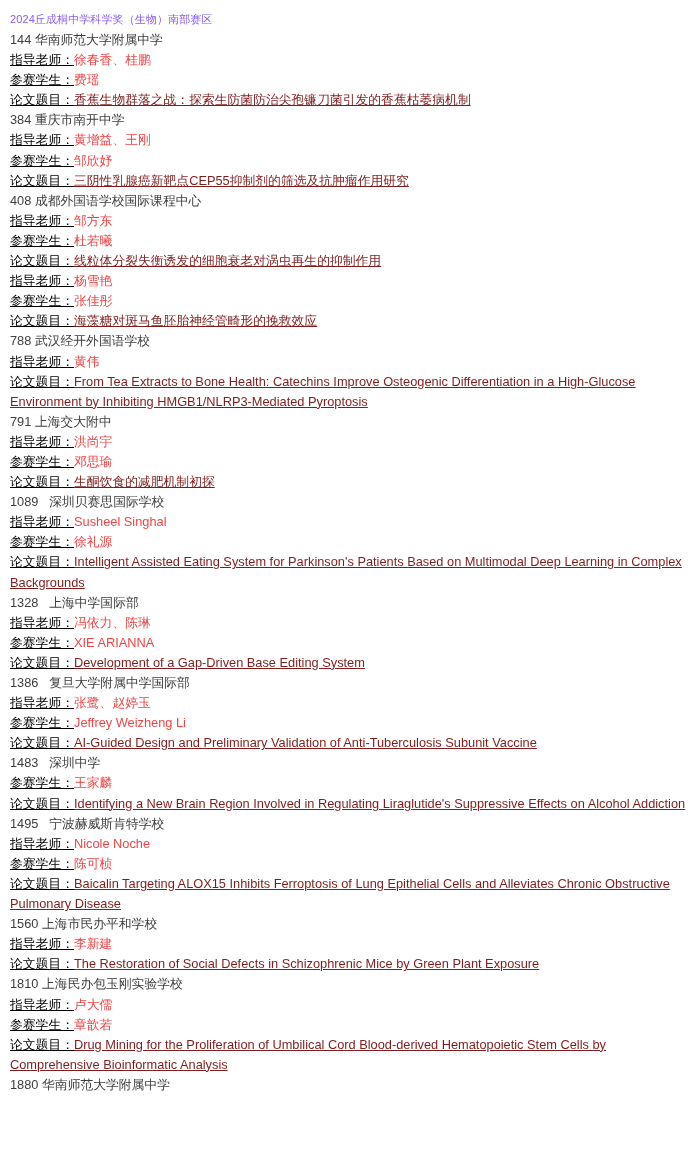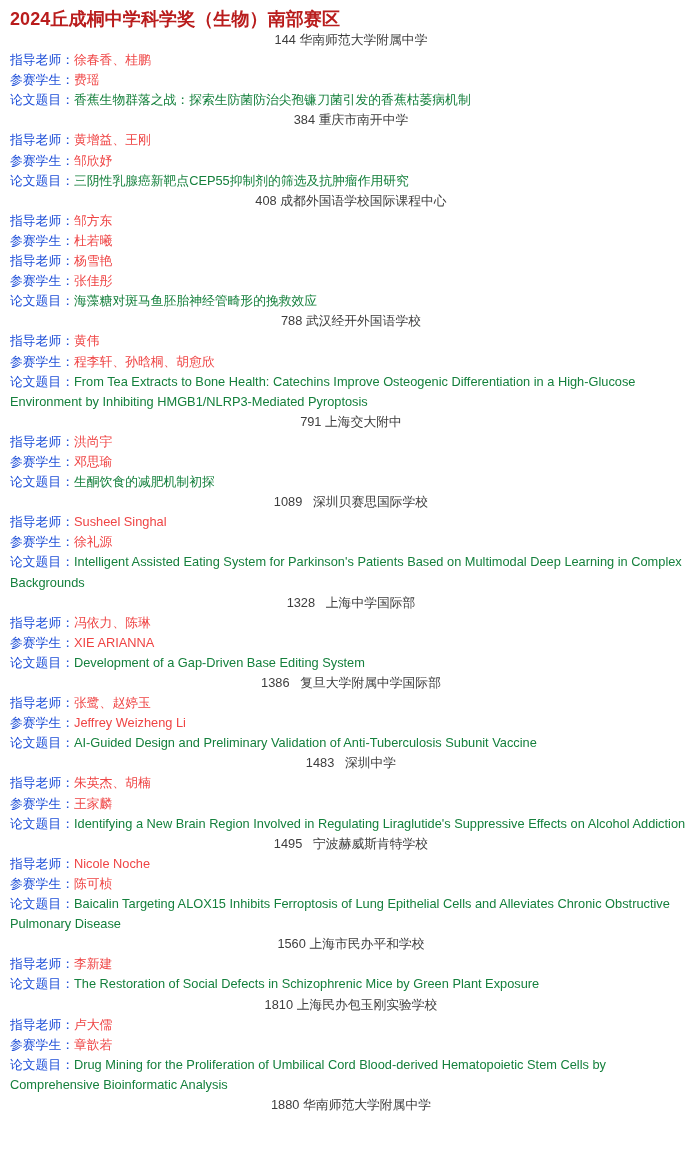--- a/index.html
+++ b/index.html
@@ -13,54 +13,55 @@
     font-family: "Liberation Sans", "DejaVu Sans", sans-serif;
     color: #3e3e3e;
     -webkit-font-smoothing: antialiased;
   }
   .page {
     width: 700px;
     box-sizing: border-box;
     padding: 9px 8px 8px 8px;
   }
   .doc-title {
-    font-size: 18px;
-    font-weight: bold;
-    color: #b91c1c;
+    font-size: 11px;
+    font-weight: normal;
+    color: #8b5cf6;
     line-height: 20px;
     margin: 0 0 1px 2px;
     letter-spacing: 0.1px;
   }
   .entry {
     margin: 0;
     padding: 0;
   }
   .line {
     font-size: 12.8px;
     line-height: 20.1px;
     color: #434343;
     margin: 0 0 0 2px;
     padding: 0;
     word-wrap: break-word;
     overflow-wrap: break-word;
   }
   .line.school {
     color: #3d3d3d;
-    text-align: center;
   }
   .school .gap-narrow::before { content: " "; }
   .school .gap-wide::before    { content: "\00a0\00a0\00a0"; }
   .label {
-    color: #1d4ed8;
+    color: #000000;
+    text-decoration: underline;
   }
   .value {
     color: #ef4444;
   }
   .title-text {
-    color: #15803d;
+    color: #7f1d1d;
+    text-decoration: underline;
   }
 </style>
 </head>
 <body>
 
 <div class="page">
   <div class="doc-title">2024丘成桐中学科学奖（生物）南部赛区</div>
   <div id="entry-list">
       <div class="entry">
         <div class="line school"><span>144</span><span class="gap-narrow"></span><span>华南师范大学附属中学</span></div>
@@ -71,30 +72,30 @@
       <div class="entry">
         <div class="line school"><span>384</span><span class="gap-narrow"></span><span>重庆市南开中学</span></div>
         <div class="line"><span class="label">指导老师：</span><span class="value">黄增益、王刚</span></div>
         <div class="line"><span class="label">参赛学生：</span><span class="value">邹欣妤</span></div>
         <div class="line"><span class="label">论文题目：</span><span class="value title-text">三阴性乳腺癌新靶点CEP55抑制剂的筛选及抗肿瘤作用研究</span></div>
       </div>
       <div class="entry">
         <div class="line school"><span>408</span><span class="gap-narrow"></span><span>成都外国语学校国际课程中心</span></div>
         <div class="line"><span class="label">指导老师：</span><span class="value">邹方东</span></div>
         <div class="line"><span class="label">参赛学生：</span><span class="value">杜若曦</span></div>
+        <div class="line"><span class="label">论文题目：</span><span class="value title-text">线粒体分裂失衡诱发的细胞衰老对涡虫再生的抑制作用</span></div>
       </div>
       <div class="entry">
         <div class="line"><span class="label">指导老师：</span><span class="value">杨雪艳</span></div>
         <div class="line"><span class="label">参赛学生：</span><span class="value">张佳彤</span></div>
         <div class="line"><span class="label">论文题目：</span><span class="value title-text">海藻糖对斑马鱼胚胎神经管畸形的挽救效应</span></div>
       </div>
       <div class="entry">
         <div class="line school"><span>788</span><span class="gap-narrow"></span><span>武汉经开外国语学校</span></div>
         <div class="line"><span class="label">指导老师：</span><span class="value">黄伟</span></div>
-        <div class="line"><span class="label">参赛学生：</span><span class="value">程李轩、孙晗桐、胡愈欣</span></div>
         <div class="line"><span class="label">论文题目：</span><span class="value title-text">From Tea Extracts to Bone Health: Catechins Improve Osteogenic Differentiation in a High-Glucose Environment by Inhibiting HMGB1/NLRP3-Mediated Pyroptosis</span></div>
       </div>
       <div class="entry">
         <div class="line school"><span>791</span><span class="gap-narrow"></span><span>上海交大附中</span></div>
         <div class="line"><span class="label">指导老师：</span><span class="value">洪尚宇</span></div>
         <div class="line"><span class="label">参赛学生：</span><span class="value">邓思瑜</span></div>
         <div class="line"><span class="label">论文题目：</span><span class="value title-text">生酮饮食的减肥机制初探</span></div>
       </div>
       <div class="entry">
         <div class="line school"><span>1089</span><span class="gap-wide"></span><span>深圳贝赛思国际学校</span></div>
@@ -109,21 +110,20 @@
         <div class="line"><span class="label">论文题目：</span><span class="value title-text">Development of a Gap-Driven Base Editing System</span></div>
       </div>
       <div class="entry">
         <div class="line school"><span>1386</span><span class="gap-wide"></span><span>复旦大学附属中学国际部</span></div>
         <div class="line"><span class="label">指导老师：</span><span class="value">张鹭、赵婷玉</span></div>
         <div class="line"><span class="label">参赛学生：</span><span class="value">Jeffrey Weizheng Li</span></div>
         <div class="line"><span class="label">论文题目：</span><span class="value title-text">AI-Guided Design and Preliminary Validation of Anti-Tuberculosis Subunit Vaccine</span></div>
       </div>
       <div class="entry">
         <div class="line school"><span>1483</span><span class="gap-wide"></span><span>深圳中学</span></div>
-        <div class="line"><span class="label">指导老师：</span><span class="value">朱英杰、胡楠</span></div>
         <div class="line"><span class="label">参赛学生：</span><span class="value">王家麟</span></div>
         <div class="line"><span class="label">论文题目：</span><span class="value title-text">Identifying a New Brain Region Involved in Regulating Liraglutide's  Suppressive Effects on Alcohol Addiction</span></div>
       </div>
       <div class="entry">
         <div class="line school"><span>1495</span><span class="gap-wide"></span><span>宁波赫威斯肯特学校</span></div>
         <div class="line"><span class="label">指导老师：</span><span class="value">Nicole Noche</span></div>
         <div class="line"><span class="label">参赛学生：</span><span class="value">陈可桢</span></div>
         <div class="line"><span class="label">论文题目：</span><span class="value title-text">Baicalin Targeting ALOX15 Inhibits Ferroptosis of Lung Epithelial Cells and Alleviates Chronic Obstructive Pulmonary Disease</span></div>
       </div>
       <div class="entry">

